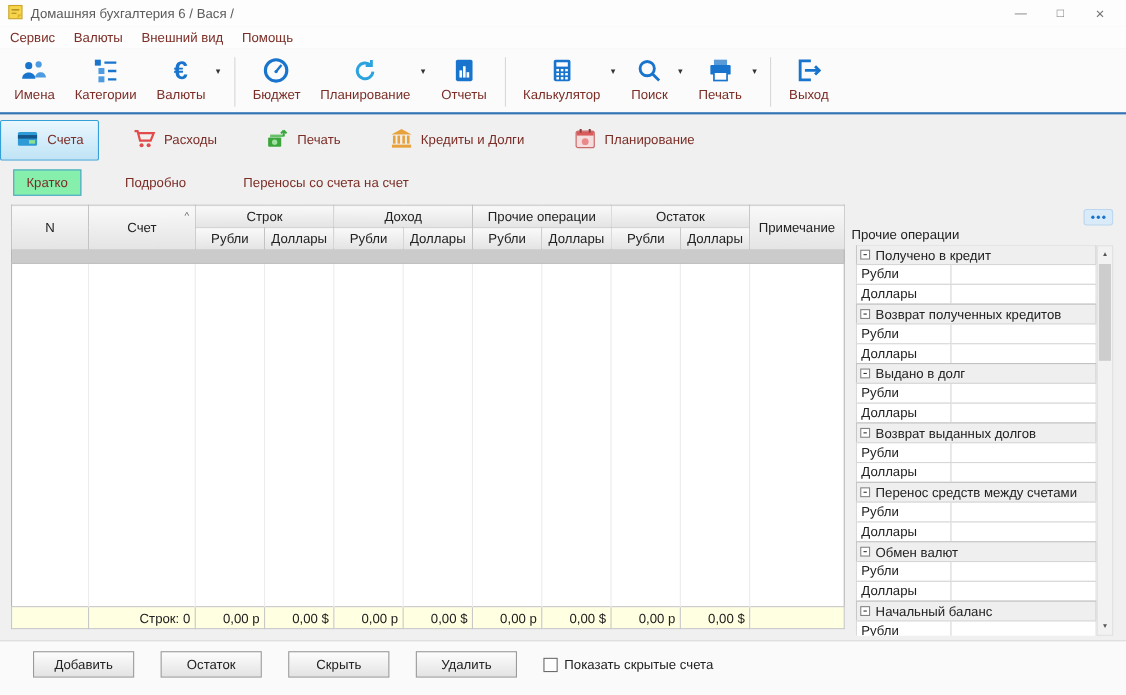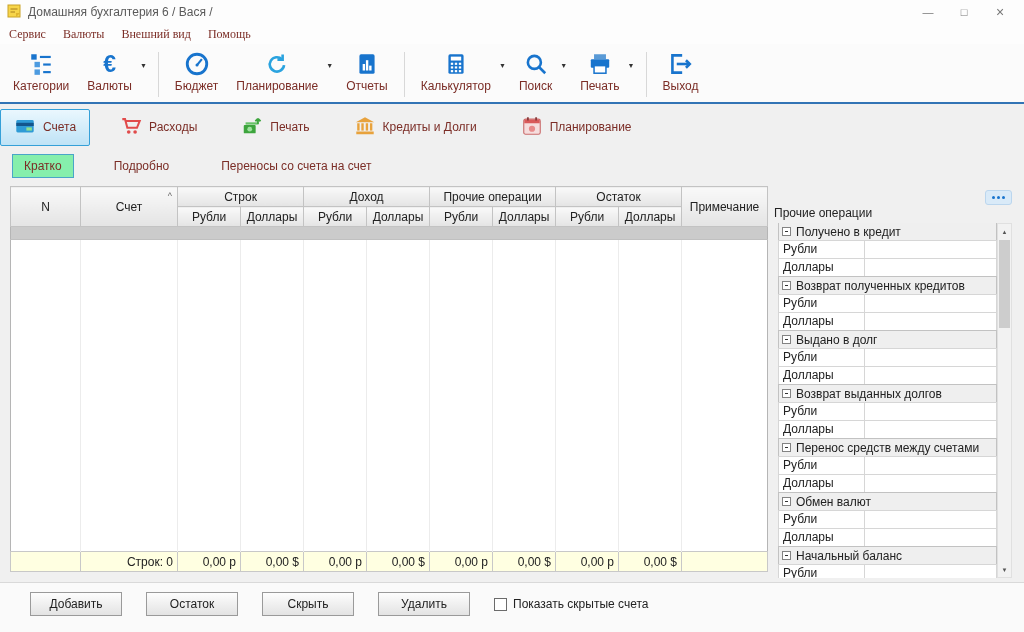--- a/index.html
+++ b/index.html
@@ -15,21 +15,21 @@
     background:#FDFDFD; display:flex; align-items:center; padding:0 6px; }
   .titlebar .title { color:#5a5a5a; margin-left:6px; }
   .win-controls { margin-left:auto; display:flex; }
   .win-controls span { width:36px; text-align:center; color:#777;
     font-size:11px; line-height:24px; cursor:default; }
   .win-controls .close-g { font-size:14px; }
 
   
   .menubar { position:absolute; top:24px; left:0; right:0; height:20px;
     background:#FDFDFD; display:flex; align-items:center; padding-left:9px; gap:17px; }
-  .menu-item { color:#7B2D26;font-family:Liberation Serif, serif; }
+  .menu-item { color:#7B2D26; }
 
   
   .toolbar { position:absolute; top:44px; left:0; right:0; height:60px;
     background:#FBFBFB; border-bottom:2px solid #3274B5;
     display:flex; align-items:stretch; padding:3px 4px 0; }
   .tb-btn { position:relative; display:flex; flex-direction:column; align-items:center;
     padding:3px 9px 2px; min-width:46px; cursor:default; }
   .tb-btn.has-dd { padding-right:19px; }
   .tb-icon { height:28px; display:flex; align-items:center; }
   .tb-label { color:#7B2D26; margin-top:1px; white-space:nowrap; }
@@ -127,20 +127,31 @@
 </div>
 
 <div class="menubar">
   <span class="menu-item">Сервис</span>
   <span class="menu-item">Валюты</span>
   <span class="menu-item">Внешний вид</span>
   <span class="menu-item">Помощь</span>
 </div>
 
 <div class="toolbar">
+  <div class="tb-btn">
+    <span class="tb-icon">
+      <svg width="26" height="26" viewBox="0 0 24 24">
+          <circle cx="7.5" cy="8" r="3" fill="#1874CD"></circle>
+          <path d="M2 19c0-3.2 2.4-5.2 5.5-5.2S13 15.8 13 19z" fill="#1874CD"></path>
+          <circle cx="15.8" cy="7" r="2.6" fill="#4D9BE0"></circle>
+          <path d="M12.8 18c.3-2.8 2.3-4.5 4.9-4.5 2.4 0 4 1.7 4.3 4.5z" fill="#4D9BE0"></path>
+        </svg>
+    </span>
+    <span class="tb-label">Имена</span>
+  </div>
   <div class="tb-btn">
     <span class="tb-icon">
       <svg width="26" height="26" viewBox="0 0 24 24" fill="none" stroke="#1874CD" stroke-width="2">
           <rect x="3" y="3" width="5" height="5" fill="#1874CD" stroke="none"></rect>
           <line x1="11" y1="5.5" x2="21" y2="5.5"></line>
           <rect x="6" y="10" width="5" height="5" fill="#4D9BE0" stroke="none"></rect>
           <line x1="14" y1="12.5" x2="21" y2="12.5"></line>
           <rect x="6" y="17" width="5" height="5" fill="#4D9BE0" stroke="none"></rect>
           <line x1="14" y1="19.5" x2="21" y2="19.5"></line>
         </svg>

